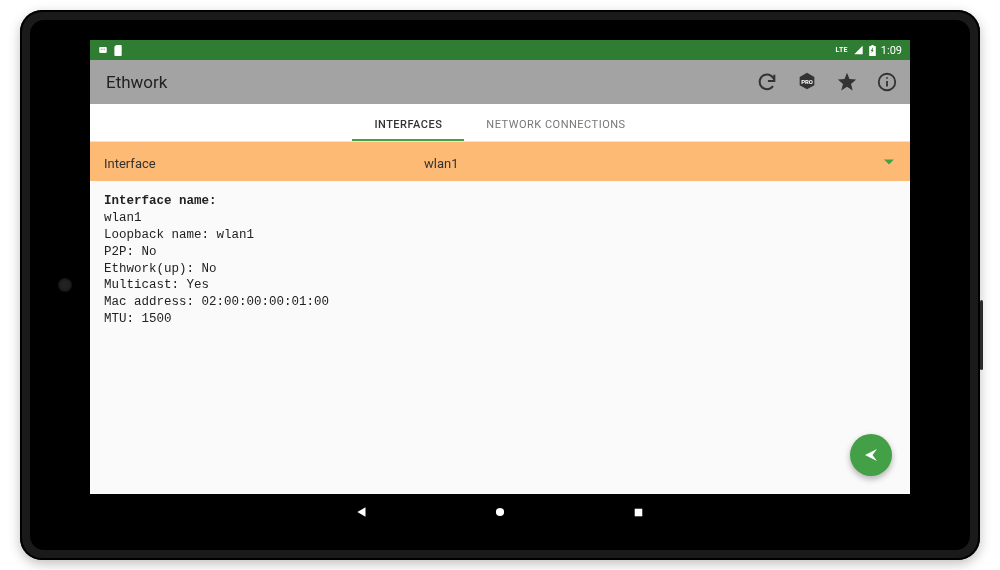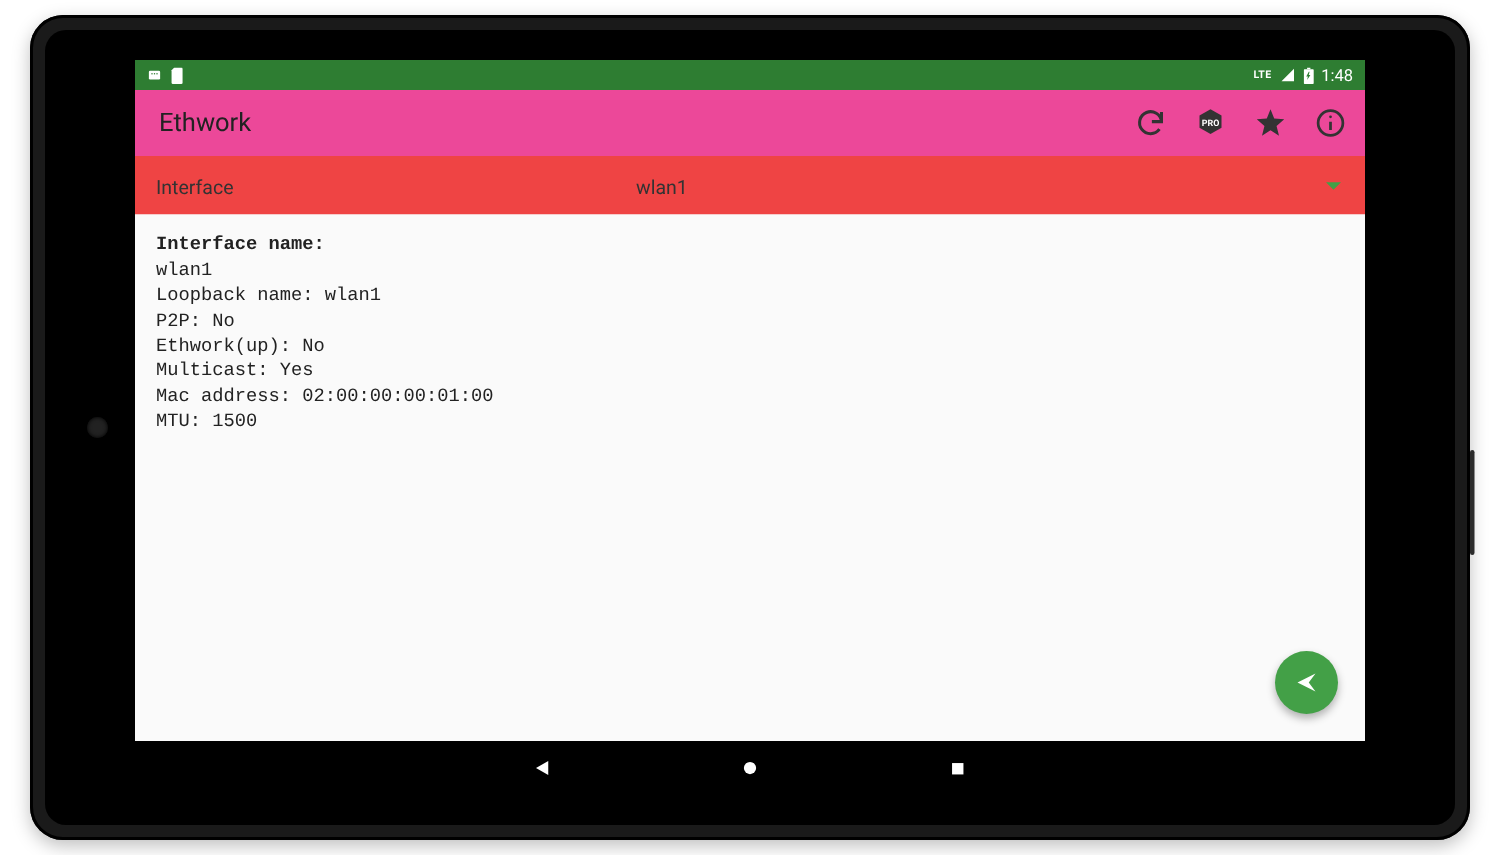--- a/index.html
+++ b/index.html
@@ -57,21 +57,21 @@
     font-size: 10px;
     gap: 24px;
   }
   .statusbar .left { display: flex; gap: 6px; align-items: center; }
   .statusbar .spacer { flex: 1; }
   .statusbar .right { display: flex; gap: 5px; align-items: center; }
   .sb-icon { display:inline-flex; }
   
   .appbar {
     height: 44px;
-    background: #ec4899;
+    background: #a3a3a3;
     display: flex; align-items: center;
     padding: 0 12px 0 16px;
     border-bottom: 1px solid rgba(0,0,0,0);
   }
   .appbar-title { font-size: 17px; color: #222; }
   .appbar-actions { margin-left: auto; display: flex; gap: 18px; align-items: center; }
   .appbar-actions .ic { width: 22px; height: 22px; display:flex; align-items:center; justify-content:center; color:#333; cursor:pointer; }
   
   .tabs {
     height: 38px;
@@ -92,21 +92,21 @@
     content: "";
     position: absolute;
     left: 0; right: 0; bottom: 0;
     height: 2px;
     background: #43a047;
   }
   
   .selector-row {
     display: flex; align-items: center;
     padding: 14px 14px 10px 14px;
-    background: #ef4444;
+    background: #fdba74;
     position: relative;
   }
   .selector-label { font-size: 13px; color: #333; width: 320px; }
   .selector-value { font-size: 13px; color: #333; }
   .selector-caret {
     position: absolute; right: 16px; top: 50%; transform: translateY(-50%);
     width: 0; height: 0;
     border-left: 5px solid transparent;
     border-right: 5px solid transparent;
     border-top: 5px solid #43a047;
@@ -176,21 +176,21 @@
                 <path d="M2 22L22 2v20H2z"></path>
               </svg>
           </span>
           <span class="sb-icon">
             <svg width="7" height="11" viewBox="0 0 12 20" fill="#fff">
                 <rect x="0" y="2" width="12" height="18" rx="1"></rect>
                 <rect x="4" y="0" width="4" height="2"></rect>
                 <path d="M6 5l-3 6h2l-1 4 4-6H6l1-4z" fill="#2e7d32"></path>
               </svg>
           </span>
-          <span style="font-size:11px">1:48</span>
+          <span style="font-size:11px">1:09</span>
         </div>
       </div>
 
       <div class="appbar">
         <div class="appbar-title">Ethwork</div>
         <div class="appbar-actions">
           <span class="ic">
             <svg width="22" height="22" viewBox="0 0 24 24" fill="none" stroke="#333" stroke-width="2.2">
                 <path d="M20 11a8 8 0 10-1.5 5.5M20 4v7h-7"></path>
               </svg>
@@ -209,20 +209,24 @@
           <span class="ic">
             <svg width="22" height="22" viewBox="0 0 24 24" fill="none" stroke="#333" stroke-width="2">
                 <circle cx="12" cy="12" r="9"></circle>
                 <line x1="12" y1="11" x2="12" y2="17"></line>
                 <circle cx="12" cy="7.5" r="1" fill="#333" stroke="none"></circle>
               </svg>
           </span>
         </div>
       </div>
 
+      <div class="tabs">
+        <div class="tab active">INTERFACES</div>
+        <div class="tab">NETWORK CONNECTIONS</div>
+      </div>
 
       <div class="selector-row">
         <div class="selector-label">Interface</div>
         <div class="selector-value">wlan1</div>
         <div class="selector-caret"></div>
       </div>
 
       <div class="content">
         <div class="row bold">Interface name:</div>
         <div class="row">wlan1</div>

